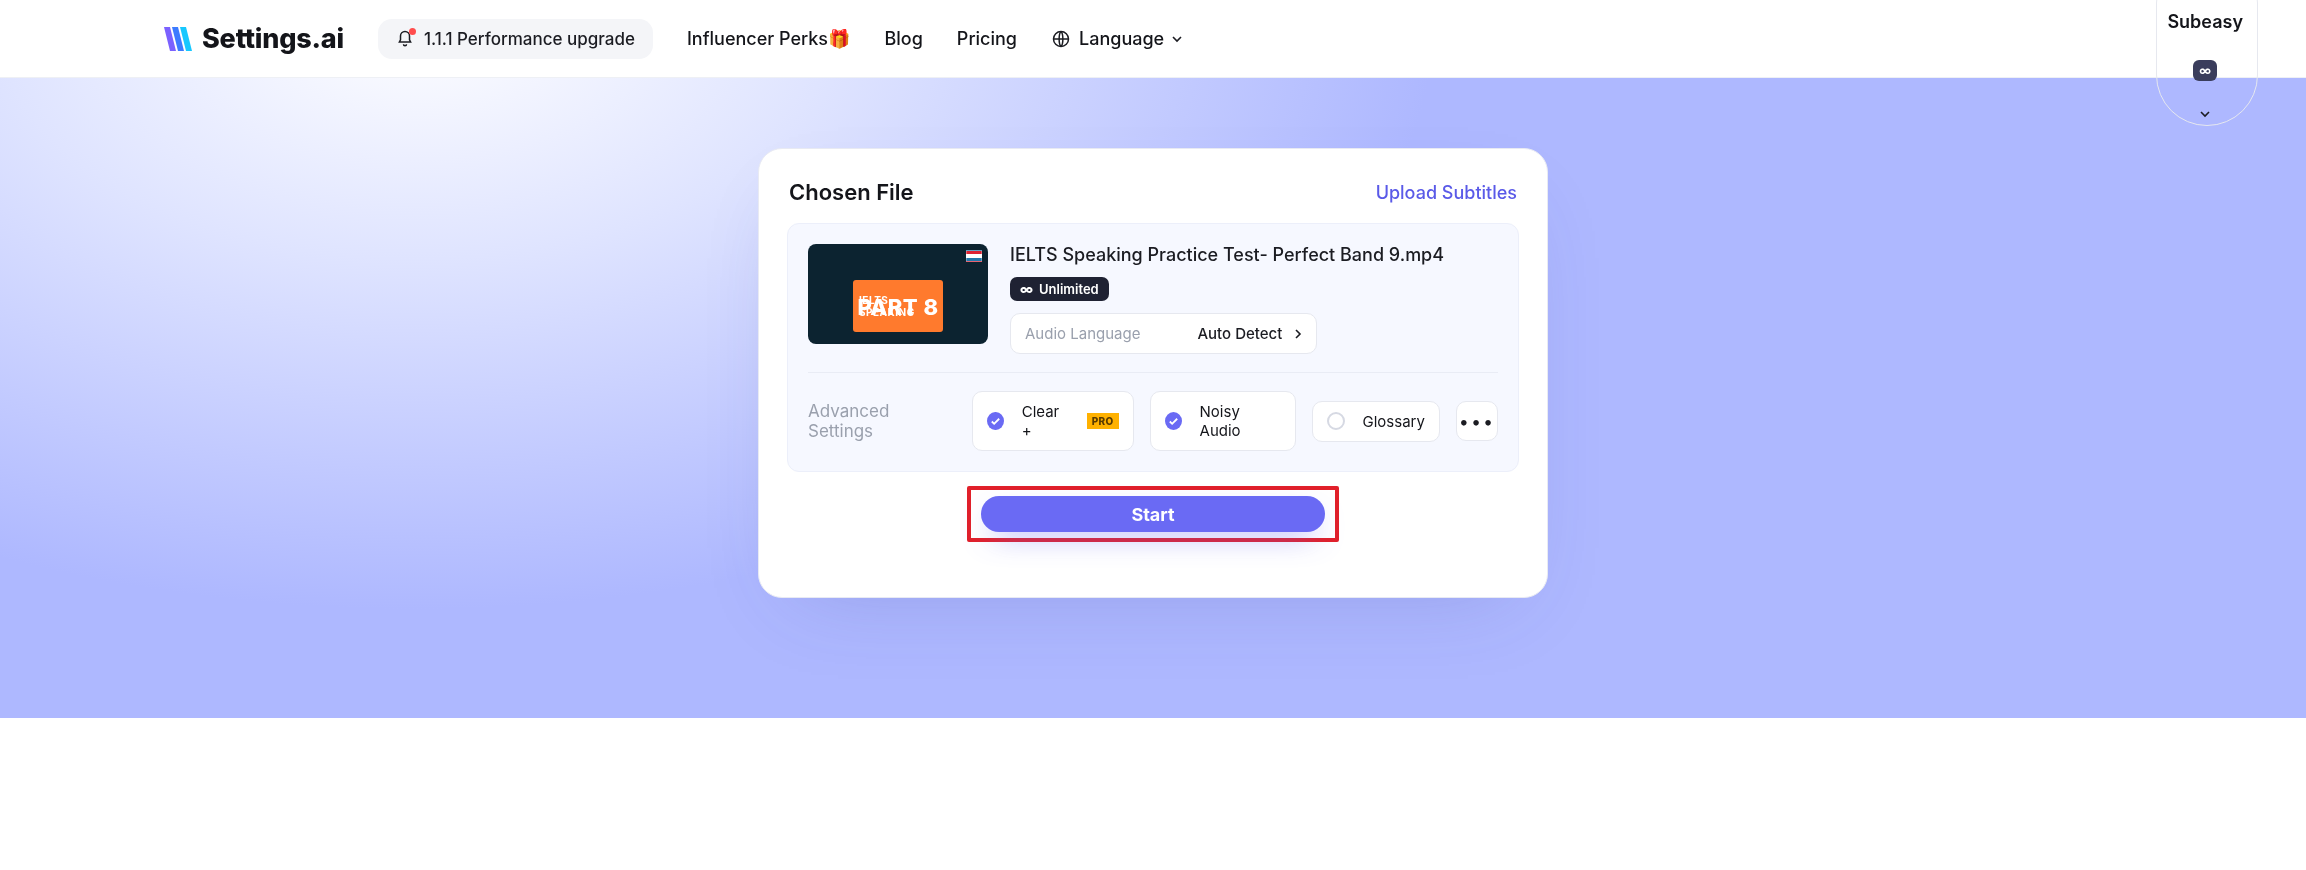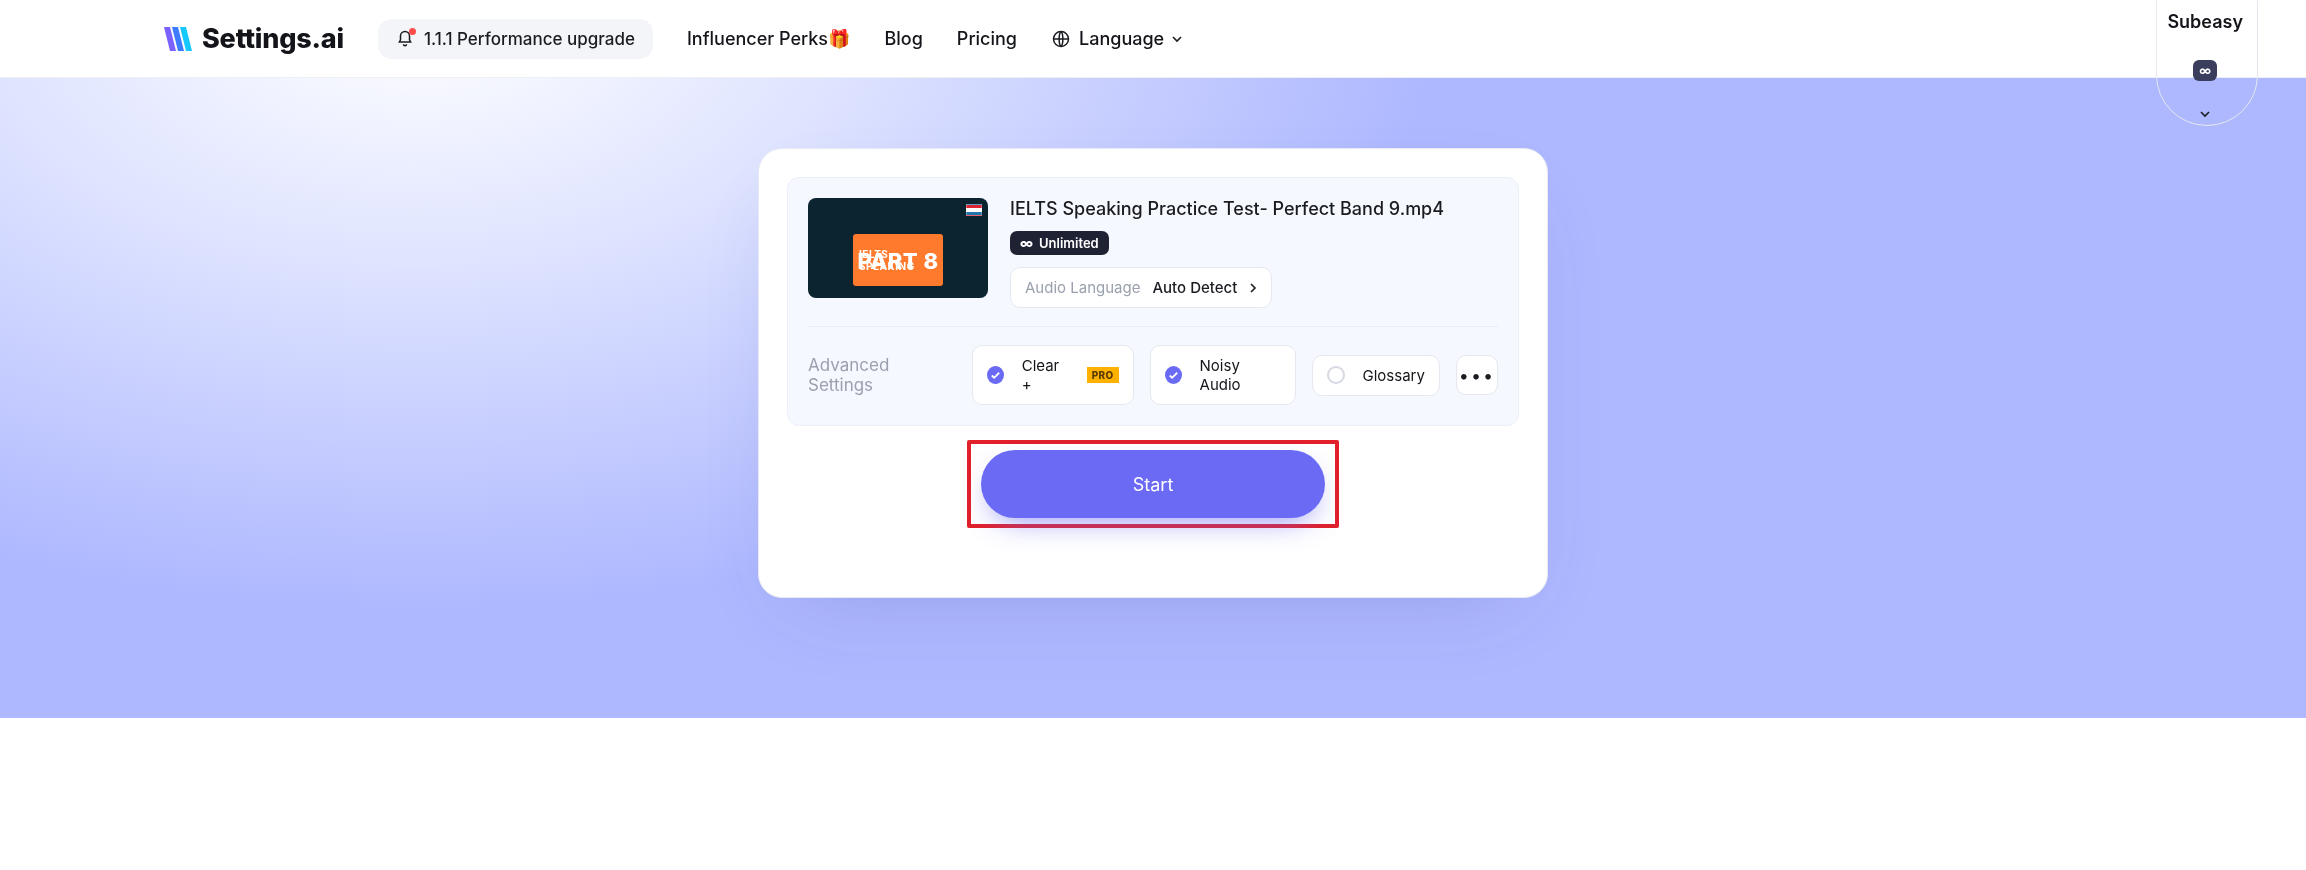--- a/index.html
+++ b/index.html
@@ -92,21 +92,21 @@
     align-self:flex-start;display:inline-flex;align-items:center;gap:6px;
     background:#1f2233;color:#fff;border-radius:7px;padding:4px 10px;font-size:13px;font-weight:600;
   }
   .unlimited-badge .inf{font-weight:800;color:#fff;}
   .audio-lang{
     align-self:flex-start;display:inline-flex;align-items:center;gap:12px;
     background:#fff;border:1px solid var(--pill-border);border-radius:10px;
     padding:10px 14px;cursor:pointer;
   }
   .audio-lang .lbl{color:var(--muted);font-size:15px;}
-  .audio-lang .val{color:#1b1c22;font-size:15px;font-weight:500;}
+  .audio-lang .val{color:#1b1c22;font-size:15px;font-weight:500;margin-left:45px;}
 
   .divider{height:1px;background:#e9ecf5;}
 
   .adv-row{display:flex;align-items:center;gap:16px;}
   .adv-label{color:var(--muted);font-size:17px;margin-right:4px;}
   .opt{
     display:inline-flex;align-items:center;gap:18px;
     background:#fff;border:1px solid var(--pill-border);border-radius:10px;
     padding:10px 14px;font-size:15px;cursor:pointer;
   }
@@ -117,22 +117,22 @@
   .pro{background:#ffb100;color:#5a3b00;font-size:10px;font-weight:800;border-radius:0;padding:2px 5px;letter-spacing:.3px;}
   .more{
     width:44px;height:40px;display:inline-flex;align-items:center;justify-content:center;
     background:#fff;border:1px solid var(--pill-border);border-radius:10px;cursor:pointer;
     font-size:18px;letter-spacing:2px;color:#1b1c22;
   }
 
   .start-wrap{display:flex;justify-content:center;margin-top:14px;}
   .highlight-box{border:4px solid #e1202a;padding:6px 10px;border-radius:2px;}
   .start-btn{
-    width:344px;height:68px;border:none;border-radius:999px;cursor:pointer;
-    background:var(--violet);color:#fff;font-size:18px;font-weight:400;
+    width:344px;height:36px;border:none;border-radius:999px;cursor:pointer;
+    background:var(--violet);color:#fff;font-size:18px;font-weight:700;
     box-shadow:0 12px 30px -12px rgba(106,106,244,.8);
   }
 </style>
 </head>
 <body>
 
 <header class="topbar">
   <div class="logo">
     <svg viewBox="0 0 32 32">
       <path d="M4 4 L10 4 L16 28 L10 28 Z" fill="#7b61ff"></path>
@@ -183,20 +183,24 @@
     </span>
     <svg class="caret-down" viewBox="0 0 10 6">
         <path d="M1 1l4 4 4-4" fill="none" stroke="#1b1c22" stroke-width="1.6"></path>
       </svg>
   </div>
 </header>
 
 <main class="stage">
   <section class="panel">
 
+    <div class="panel-head">
+      <div class="panel-title">Chosen File</div>
+      <div class="upload-link">Upload Subtitles</div>
+    </div>
 
     <div class="card">
       <div class="file-row">
         <div class="thumb">
           <span class="flag"></span>
           <span class="tag">IELTS SPEAKING</span>
           <span class="big">PART 8</span>
         </div>
         <div class="file-meta">
           <div class="file-name">IELTS Speaking Practice Test- Perfect Band 9.mp4</div>

